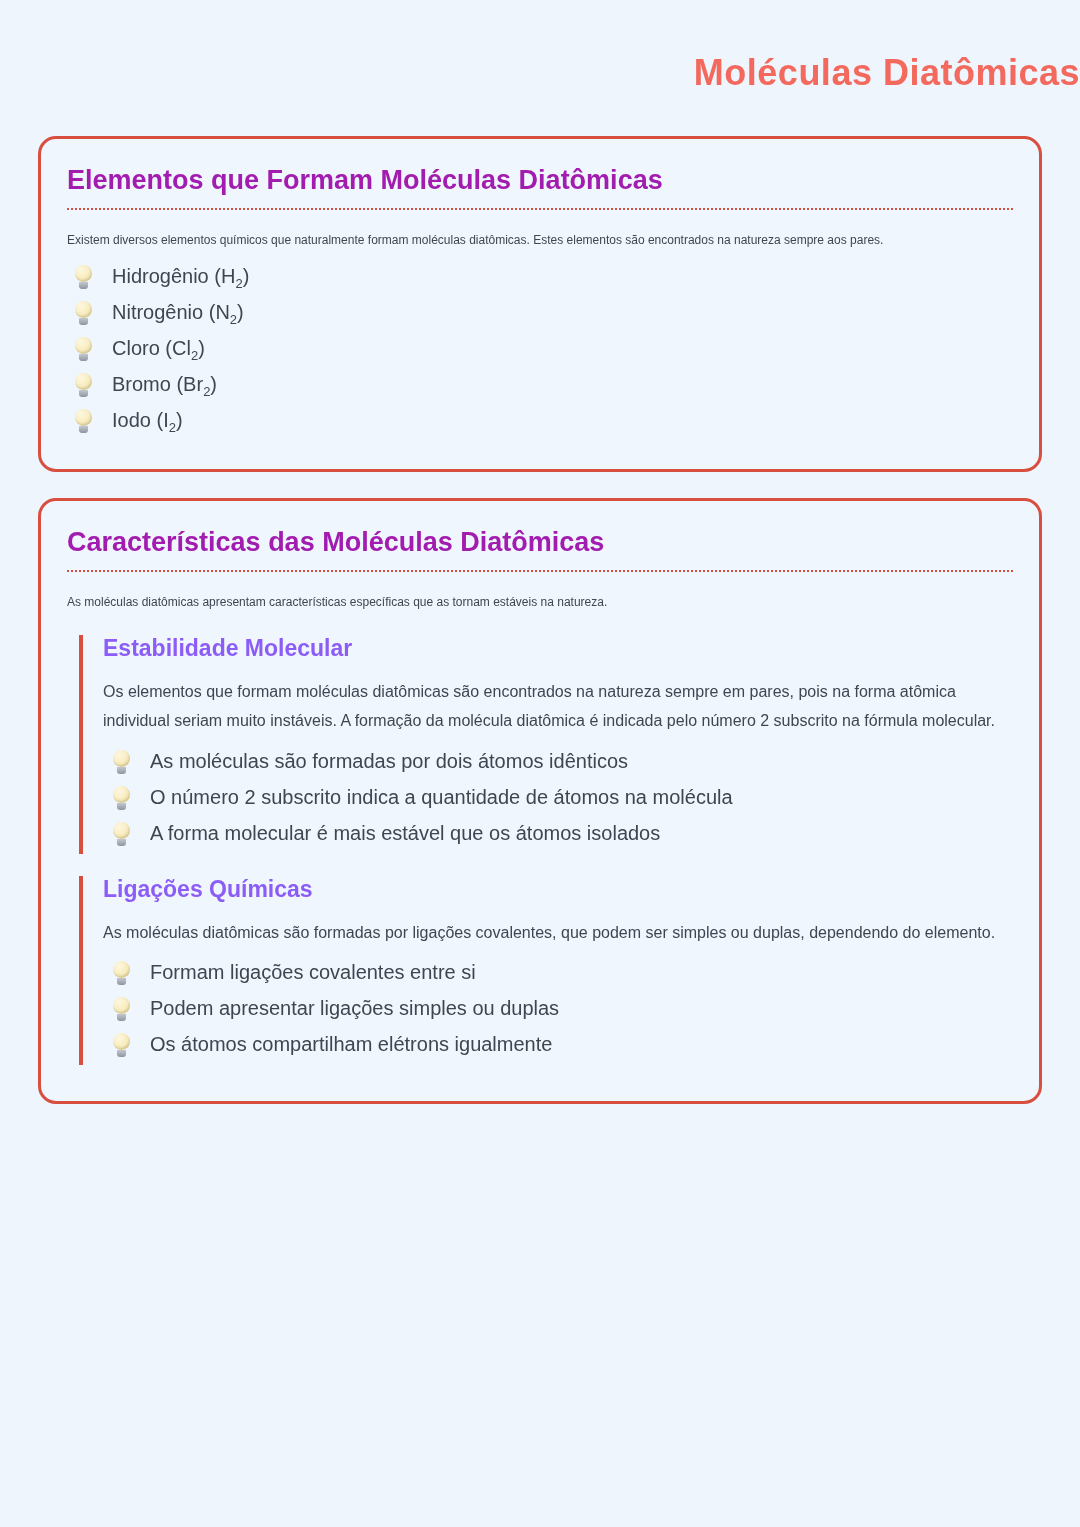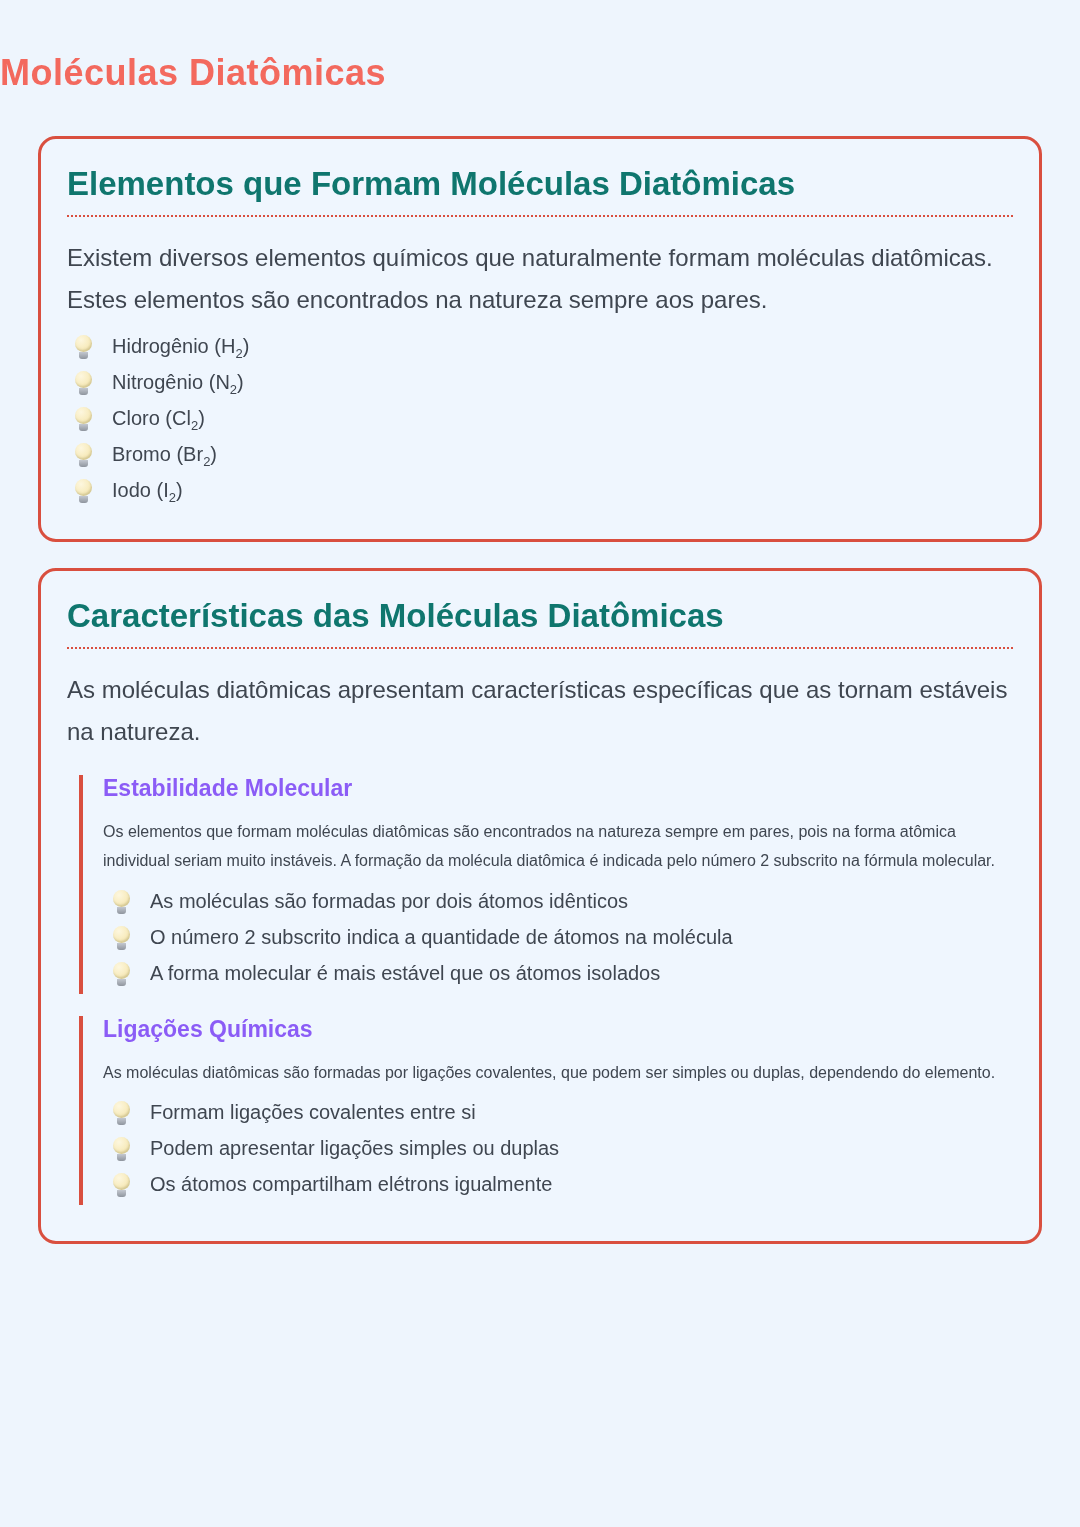--- a/index.html
+++ b/index.html
@@ -5,44 +5,44 @@
   html,body{margin:0;padding:0;}
   body{
     width:1080px;height:1527px;
     background:#eef5fd;
     font-family:"Liberation Sans", sans-serif;
     color:#3f4650;
     box-sizing:border-box;
     overflow:hidden;
   }
   .page-title{
-    text-align:left;
+    text-align:right;
     color:#f3695e;
     font-size:36px;
     font-weight:bold;
     letter-spacing:0.5px;
     margin:52px 0 42px;
   }
   .card{
     margin:0 38px 26px;
     border:3px solid #d94f3f;
     border-radius:18px;
     padding:16px 26px 30px;
     background:#eff6fe;
   }
   .section-heading{
-    color:#0f766e;
-    font-size:33px;
+    color:#a21caf;
+    font-size:27px;
     font-weight:bold;
     margin:10px 0 0;
     padding-bottom:12px;
     border-bottom:2px dotted #d94f3f;
   }
   .intro{
-    font-size:24px;
+    font-size:12px;
     line-height:1.75;
     margin:20px 0 8px;
   }
   ul.bullet-list{
     list-style:none;
     margin:6px 0 0;
     padding:0 0 0 8px;
   }
   ul.bullet-list li{
     display:flex;

